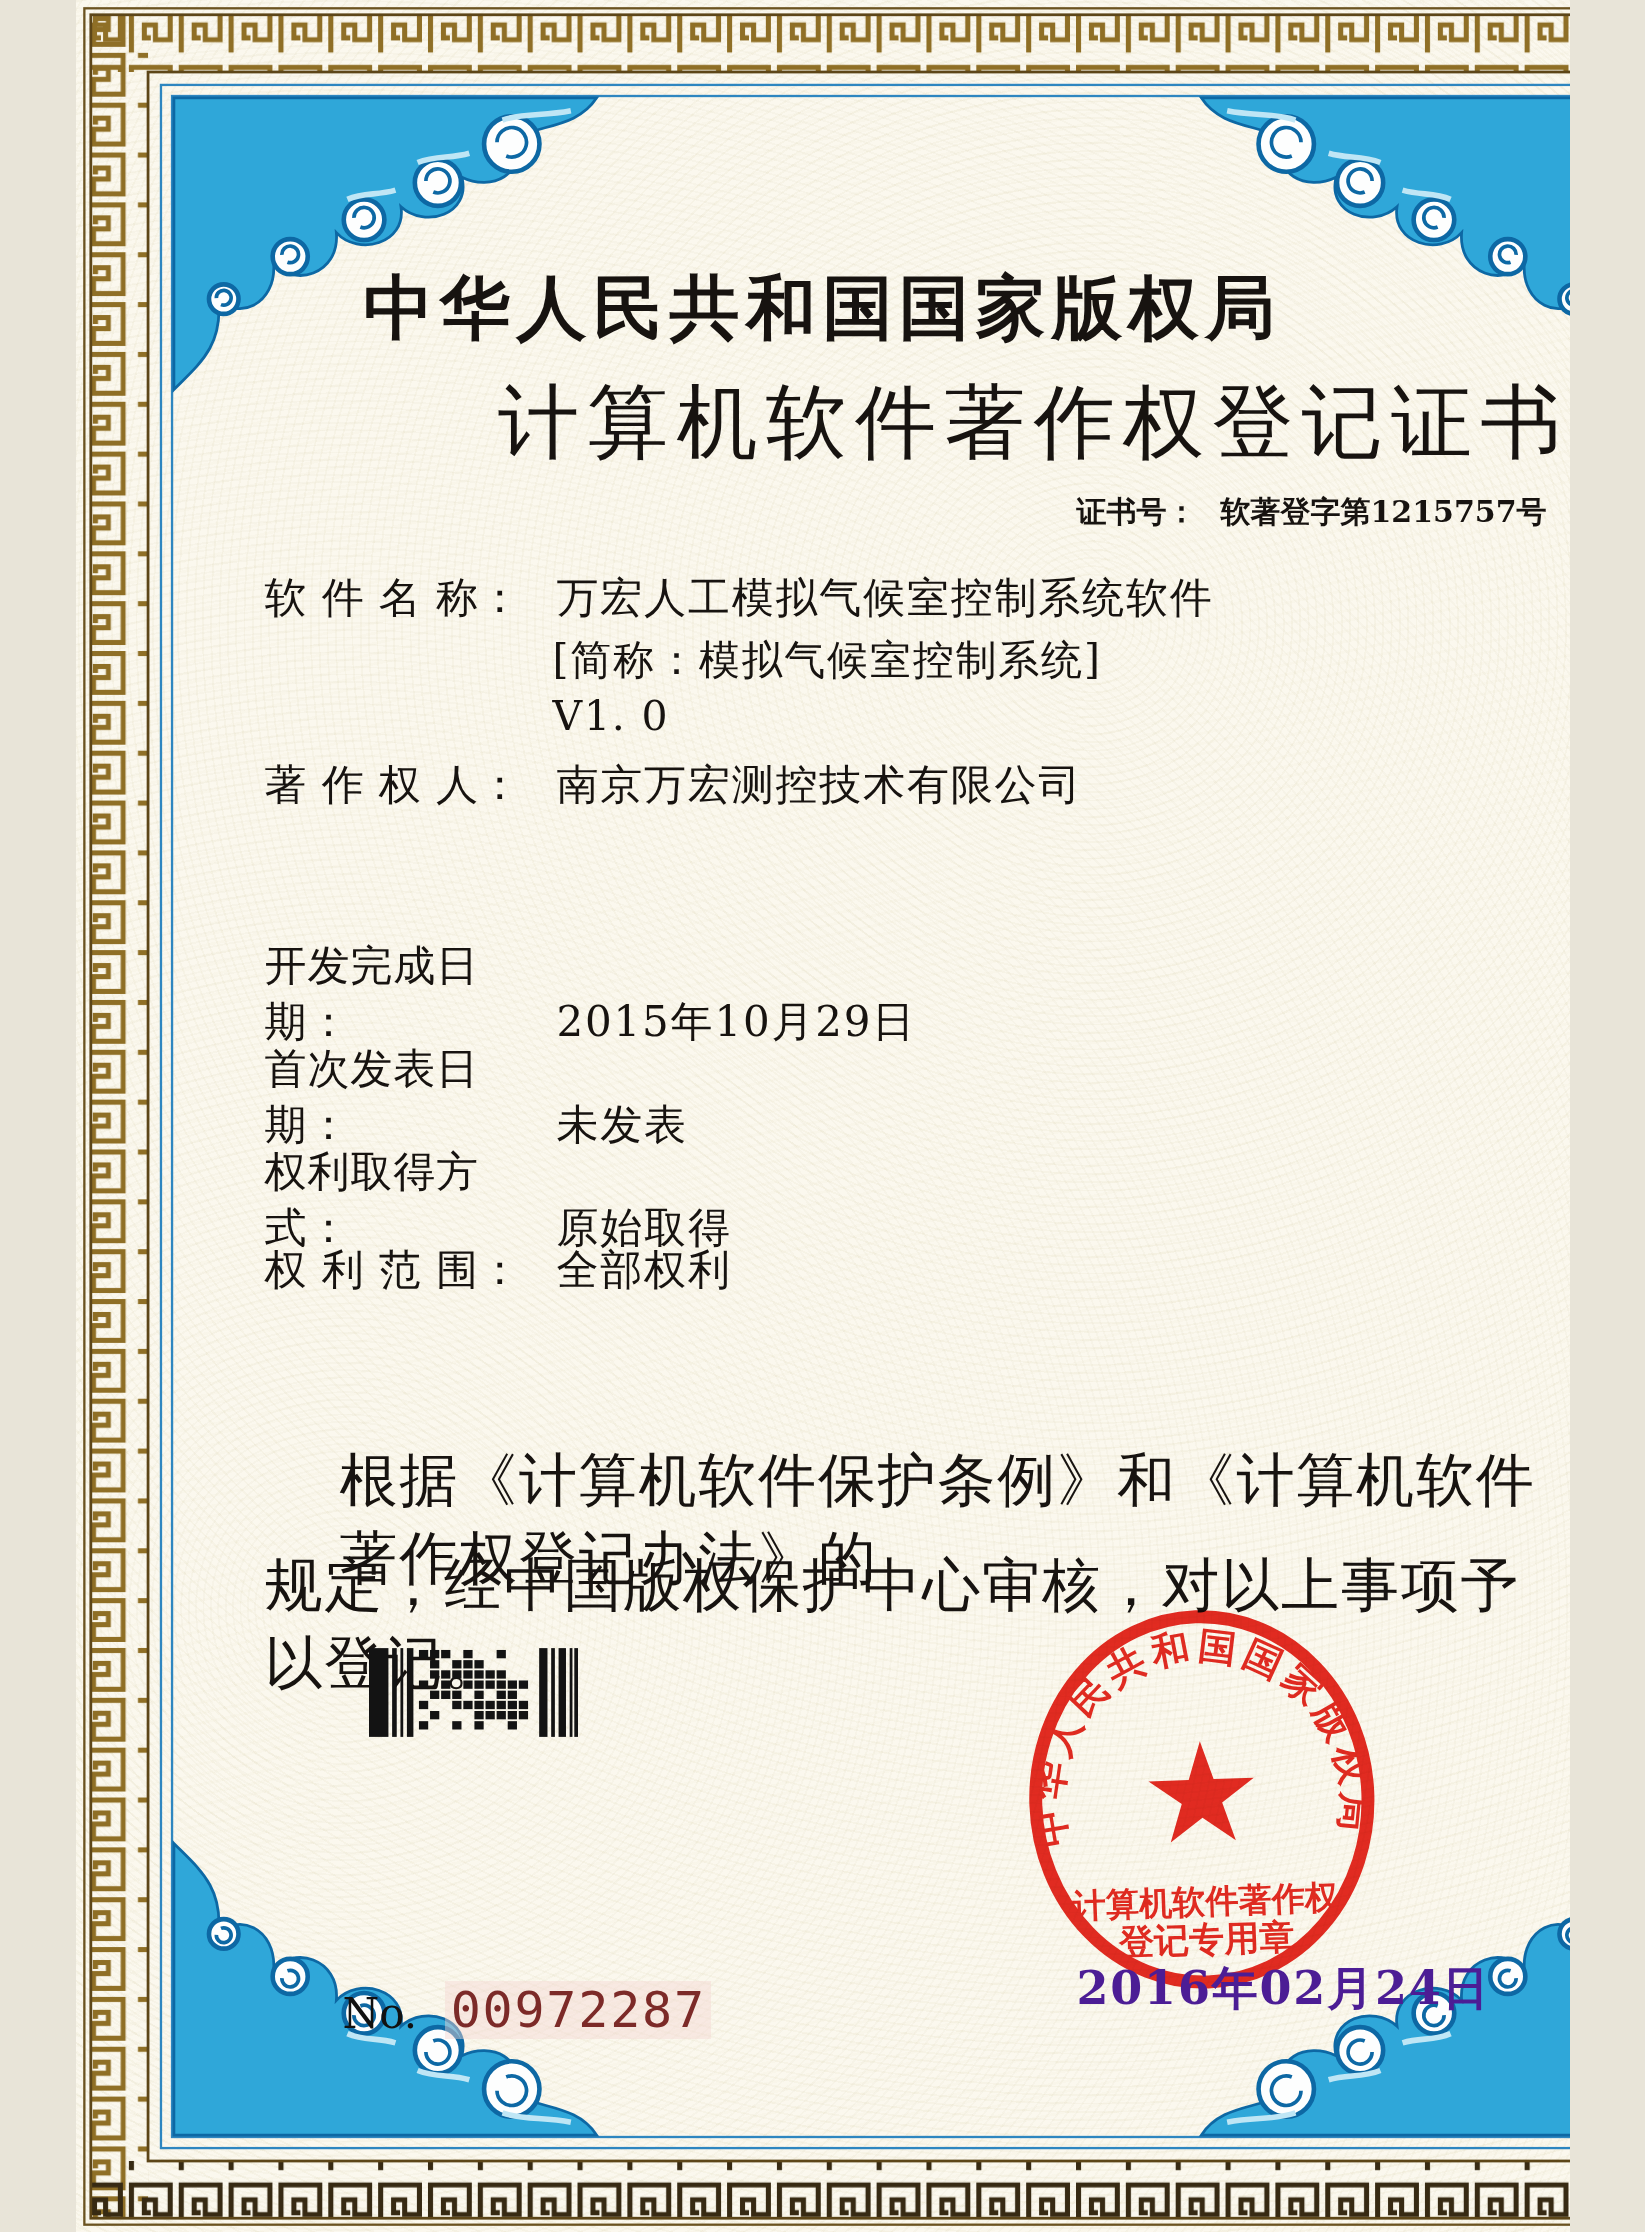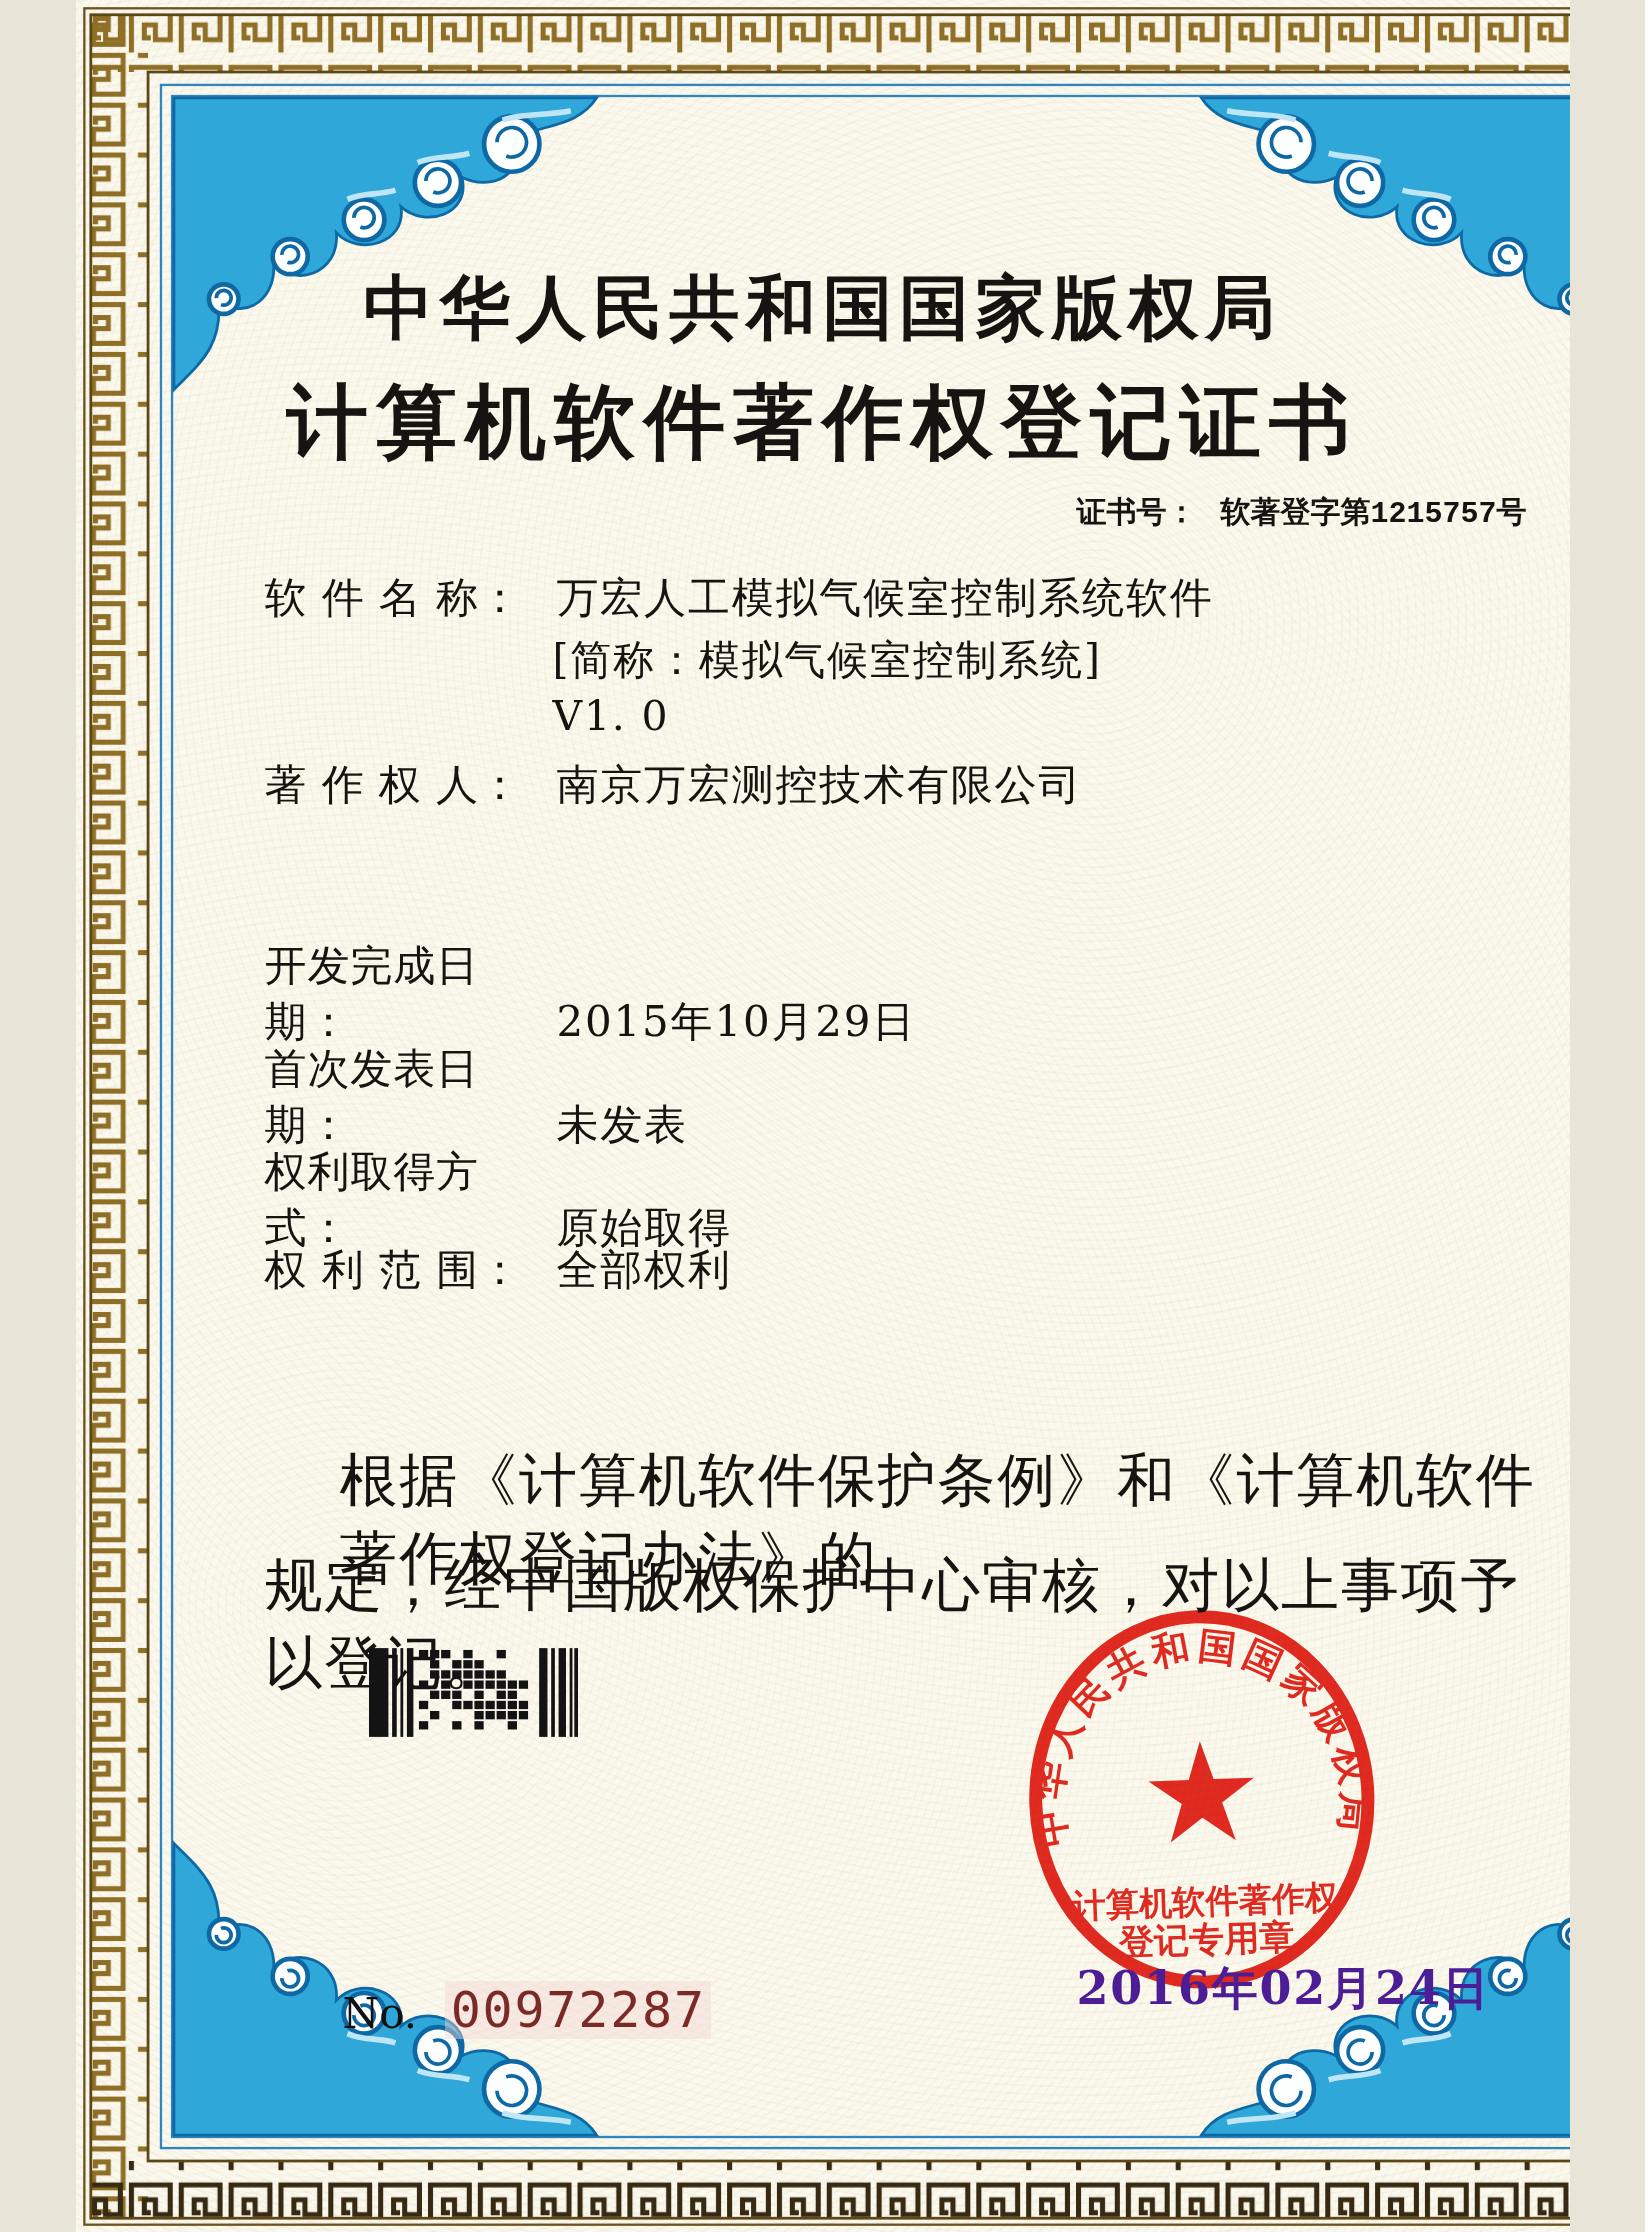--- a/index.html
+++ b/index.html
@@ -11,23 +11,23 @@
   .page::before{ 
     content:"";position:absolute;inset:0;pointer-events:none;
     background:
       repeating-radial-gradient(circle at 68% 28%, rgba(190,178,120,.07) 0 1.8px, transparent 1.8px 8.3px),
       repeating-radial-gradient(circle at 18% 72%, rgba(170,160,110,.05) 0 1.8px, transparent 1.8px 7.4px),
       repeating-linear-gradient(168deg, rgba(210,200,150,.05) 0 2.8px, transparent 2.8px 10px);
   }
   .frame-svg{position:absolute;inset:0;}
   .txt{position:absolute;white-space:nowrap;}
   .issuer{top:262px;left:0;width:100%;text-align:center;font-size:70px;font-weight:700;letter-spacing:6.5px;}
-  .cert-title{top:369px;left:0;width:100%;text-align:center;font-size:81px;font-weight:700;letter-spacing:8.3px;}
+  .cert-title{top:369px;left:0;width:100%;text-align:right;font-size:81px;font-weight:400;letter-spacing:8.3px;}
   .certno{top:492px;left:1001px;font-size:30px;font-weight:700;}
-  .certno .v{margin-left:24px;font-weight:700;font-family:Liberation Mono, monospace;}
+  .certno .v{margin-left:24px;font-weight:700;}
   .row{position:absolute;left:189px;font-size:42px;}
   .row .lbl{display:inline-block;width:288px;font-size:42px;letter-spacing:0.9px;}
   .row .val{font-size:42px;letter-spacing:1.8px;margin-left:4px;}
   .subline{position:absolute;left:477px;font-size:41px;letter-spacing:1.8px;}
   .stmt{position:absolute;font-size:58px;letter-spacing:1.8px;font-family:Liberation Mono, monospace;}
   .barcode{position:absolute;left:293px;top:1648px;}
   .seal{position:absolute;left:932px;top:1601px;mix-blend-mode:multiply;opacity:.93;transform:rotate(-2deg);}
   .seal-date{position:absolute;left:1001px;top:1958px;font-size:46px;font-weight:700;letter-spacing:1.8px;color:#4c1d95;}
   .serial{position:absolute;left:267px;top:1981px;font-size:42px;color:#111;}
   .serial .num{

